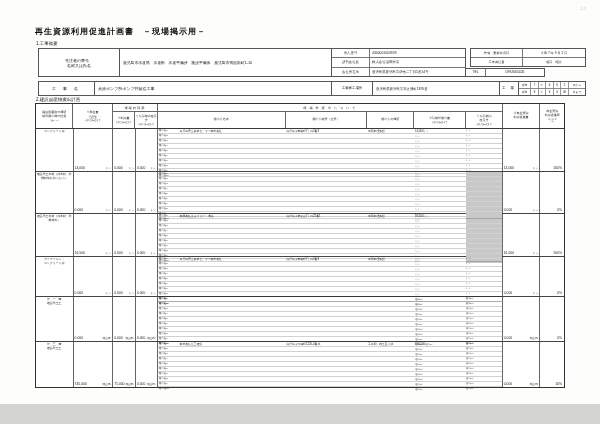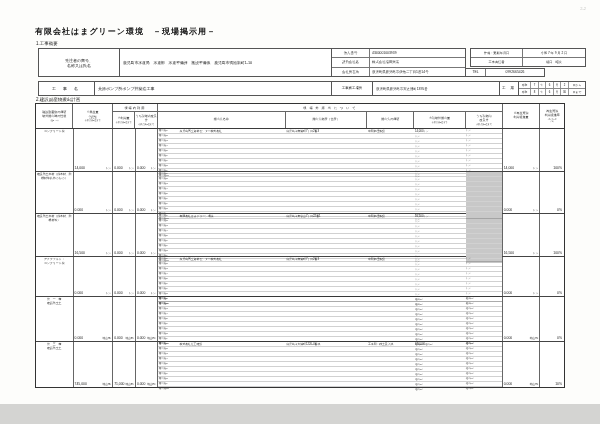--- a/index.html
+++ b/index.html
@@ -74,21 +74,21 @@
   .r .q  { width:52px; font-size:2.8px; justify-content:space-between; padding:0 1px; }
   .r .q .qu { font-size:2.4px; color:#333; }
   .r .i2 { width:36px; border-right:none; justify-content:flex-end; padding-right:1px; font-size:2.4px; color:#333; }
   .r .i2.gray { background:#c8c8c8; color:transparent; }
 </style>
 </head>
 <body>
 
 <div class="page">
   <div class="page-marker">2-2</div>
-  <div class="title">有限会社はまグリーン環境　－現場掲示用－</div>
+  <div class="title">再生資源利用促進計画書　－現場掲示用－</div>
 
   <div class="seclabel" id="sec1-label">1.工事概要</div>
 
   <div class="box lbl" id="t1-orderer-label" style="white-space:pre-line">発注者の商号、
 名称又は氏名</div>
   <div class="box val" id="t1-orderer-value">鹿児島市水道局　水道部　水道整備課　施設整備係　鹿児島市鴨池新町1-10</div>
 
   <div class="box" id="t1-right">
     <div class="rrow">
       <span class="rlbl">法人番号</span>

